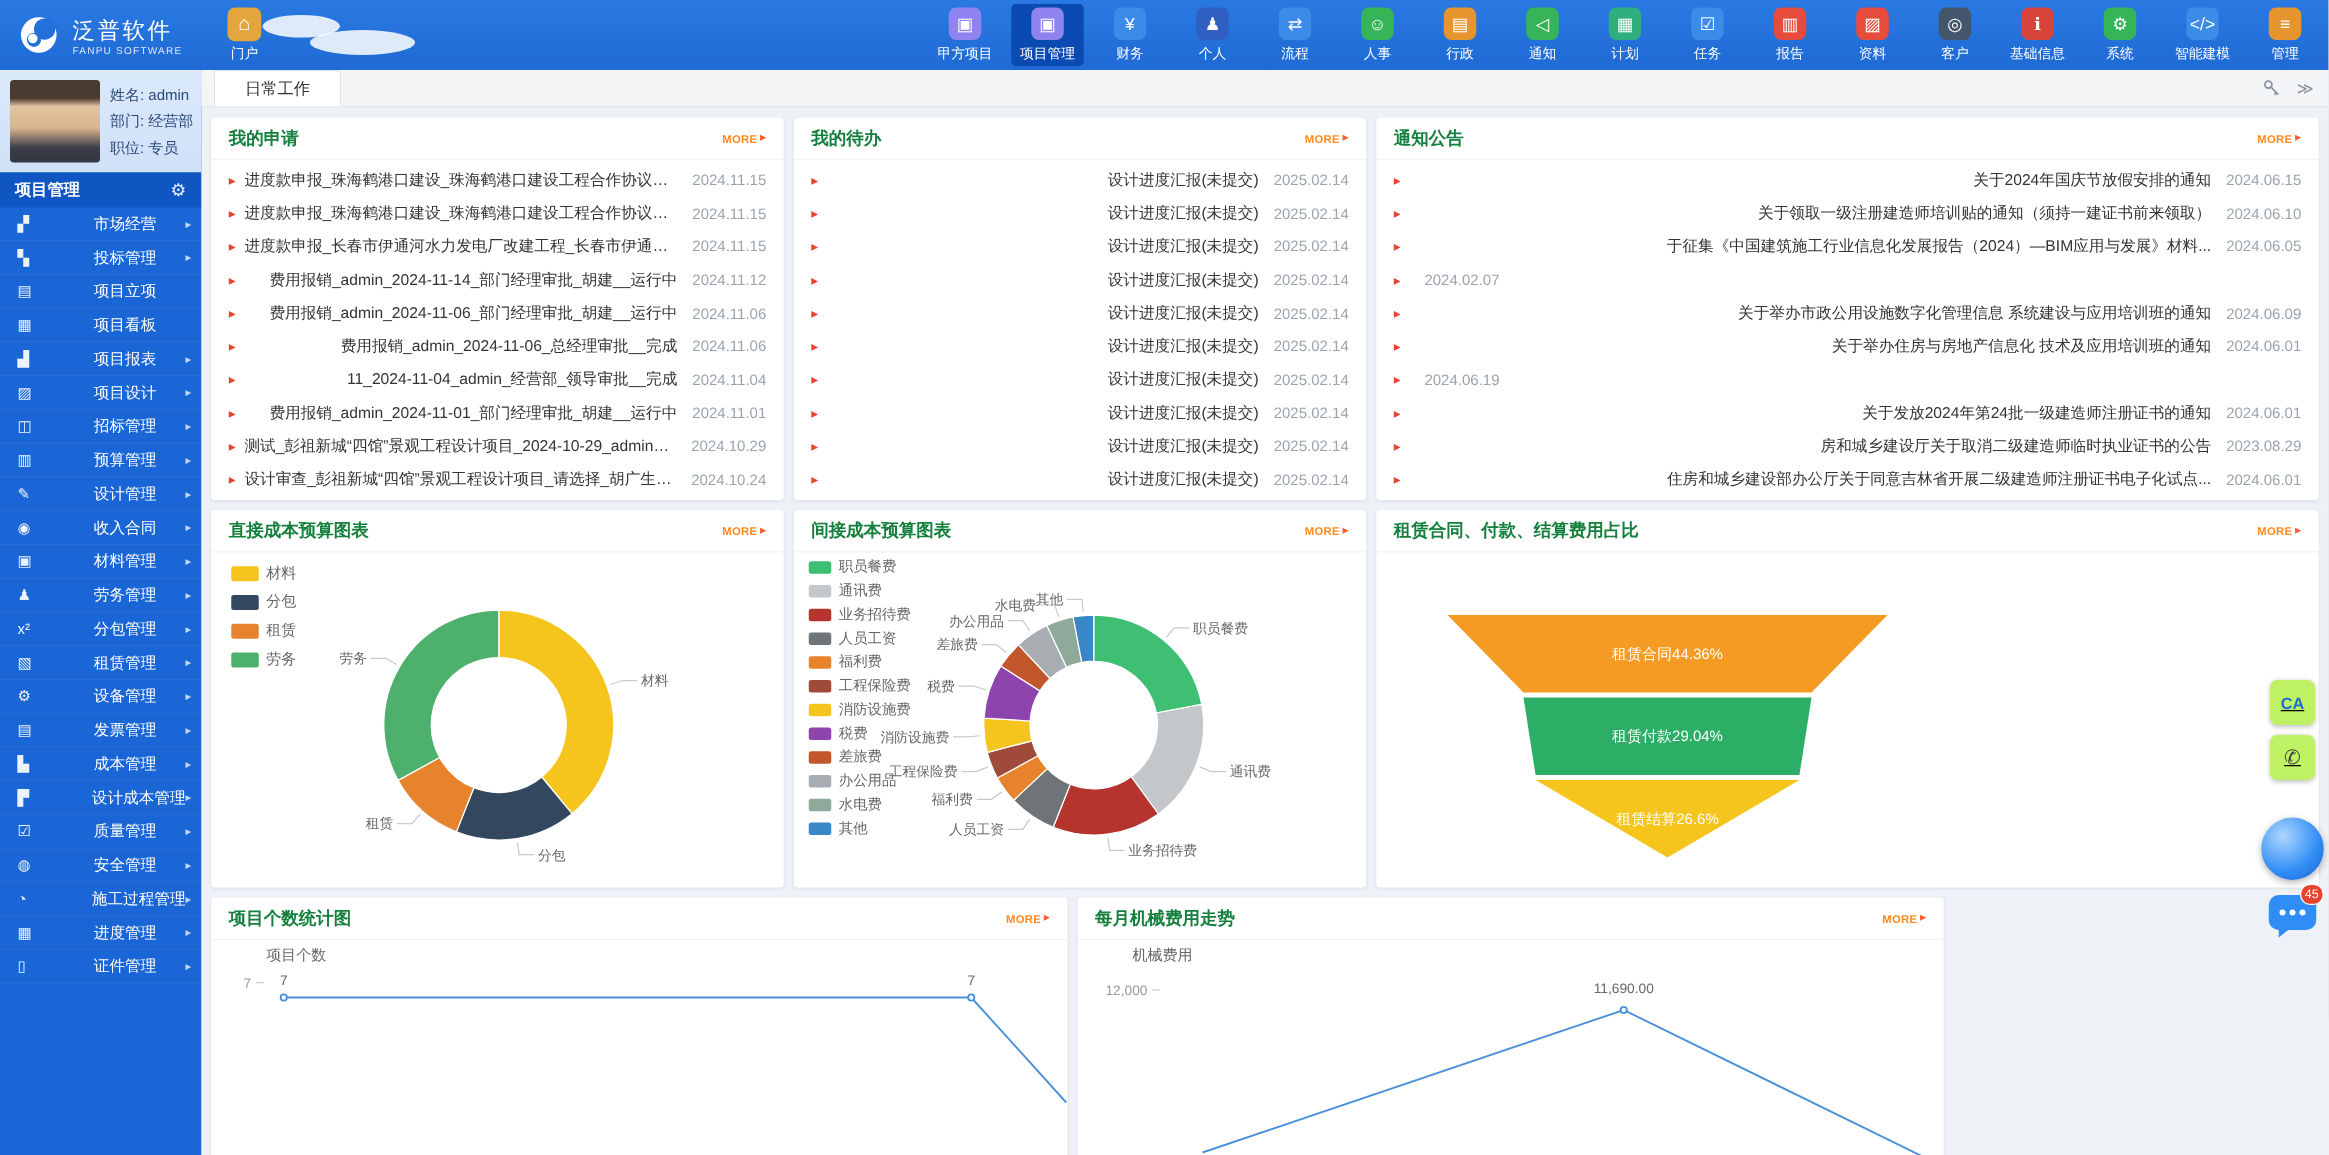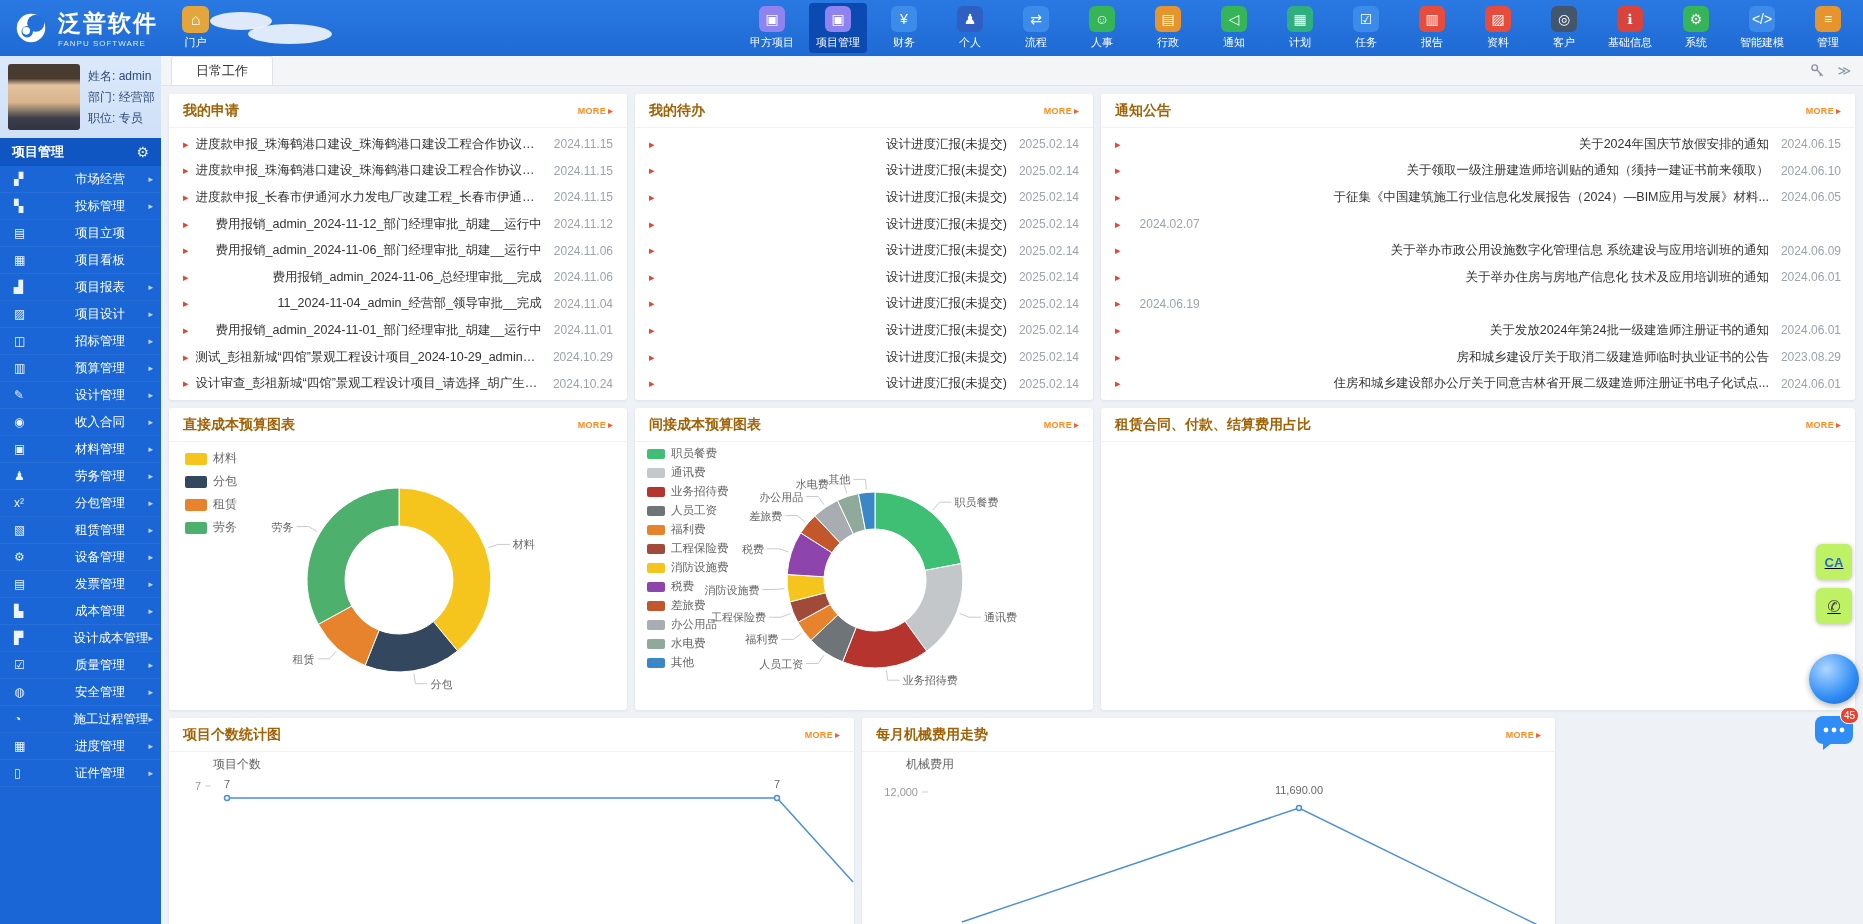--- a/index.html
+++ b/index.html
@@ -2,21 +2,21 @@
 <html><head>
 <meta charset="utf-8">
 <style>
   *{margin:0;padding:0;box-sizing:border-box;}
   body{font-family:"Liberation Sans","DejaVu Sans",sans-serif;background:#dde1e6;}
   .app{position:relative;width:1863px;height:924px;overflow:hidden;background:#eef1f6;}
 
   
   .topbar{position:absolute;left:0;top:0;right:0;height:56px;background:linear-gradient(180deg,#2a79e2,#1f6ad4);display:flex;align-items:center;padding:0 6px 0 12px;z-index:10;}
   .logo{display:flex;align-items:center;gap:8px;width:158px;min-width:158px;}
-  .logo-text .cn{color:#fff;font-size:23px;font-weight:bold;letter-spacing:2px;}
+  .logo-text .cn{color:#fff;font-size:18px;font-weight:normal;letter-spacing:2px;}
   .logo-text .en{color:#dce9ff;font-size:8px;letter-spacing:1px;}
   .portal{display:flex;flex-direction:column;align-items:center;gap:2px;margin-left:12px;cursor:pointer;}
   .portal .tile{width:27px;height:27px;border-radius:6px;background:#e2a63d;color:#fff;display:flex;align-items:center;justify-content:center;font-size:16px;}
   .portal .plabel{font-size:11px;color:#fff;}
   .cloud{position:absolute;background:rgba(255,255,255,.85);border-radius:50%;}
   .c1{left:210px;top:12px;width:62px;height:18px;}
   .c2{left:248px;top:24px;width:84px;height:20px;}
   .topnav{display:flex;gap:8px;margin-left:auto;overflow:hidden;}
   .nav-item{width:58px;min-width:58px;display:flex;flex-direction:column;align-items:center;justify-content:center;gap:3px;padding:3px 2px;border-radius:4px;cursor:pointer;}
   .nav-item.selected{background:#0b4ab0;}
@@ -45,21 +45,21 @@
   .tab-actions svg{display:block;cursor:pointer;}
   .collapse{font-size:13px;cursor:pointer;}
 
   .content{flex:1;padding:8px;display:flex;flex-direction:column;gap:8px;overflow:hidden;}
   .row{display:grid;gap:8px;}
   .row1{grid-template-columns:458px 458px 1fr;height:306px;min-height:306px;}
   .row2{grid-template-columns:458px 458px 1fr;height:302px;min-height:302px;}
   .row3{grid-template-columns:685px 693px 1fr;height:262px;min-height:262px;}
   .panel{background:#fff;border-radius:3px;box-shadow:0 1px 3px rgba(30,50,90,.08);display:flex;flex-direction:column;overflow:hidden;}
   .panel-hd{height:34px;min-height:34px;display:flex;align-items:center;justify-content:space-between;padding:0 14px;border-bottom:1px solid #f0f2f4;}
-  .panel-title{font-size:14px;font-weight:bold;color:#a16207;}
+  .panel-title{font-size:14px;font-weight:bold;color:#15803d;}
   .more{display:flex;align-items:center;gap:2px;cursor:pointer;}
   .more-label{font-size:9px;font-weight:bold;color:#ff8a1e;letter-spacing:.3px;}
   .more-arrow{color:#ff5a2a;font-size:10px;line-height:1;}
 
   .list{padding:3px 0;overflow:hidden;}
   .lrow{display:flex;align-items:center;height:26.6px;padding:0 14px;cursor:pointer;}
   .bullet{color:#e8432d;font-size:11px;margin-right:7px;}
   .txt{flex:1;font-size:12.5px;color:#333;white-space:nowrap;overflow:hidden;text-overflow:ellipsis;}
   .date{font-size:12px;color:#9aa3ad;margin-left:12px;white-space:nowrap;}
 
@@ -348,21 +348,21 @@
                 <span class="txt">进度款申报_珠海鹤港口建设_珠海鹤港口建设工程合作协议书_admin_...</span>
                 <span class="date">2024.11.15</span>
               </div>
               <div class="lrow">
                 <span class="bullet">▸</span>
                 <span class="txt">进度款申报_长春市伊通河水力发电厂改建工程_长春市伊通河水力发电...</span>
                 <span class="date">2024.11.15</span>
               </div>
               <div class="lrow">
                 <span class="bullet">▸</span>
-                <span class="txt">费用报销_admin_2024-11-12_部门经理审批_胡建__运行中</span>
+                <span class="txt">费用报销_admin_2024-11-14_部门经理审批_胡建__运行中</span>
                 <span class="date">2024.11.12</span>
               </div>
               <div class="lrow">
                 <span class="bullet">▸</span>
                 <span class="txt">费用报销_admin_2024-11-06_部门经理审批_胡建__运行中</span>
                 <span class="date">2024.11.06</span>
               </div>
               <div class="lrow">
                 <span class="bullet">▸</span>
                 <span class="txt">费用报销_admin_2024-11-06_总经理审批__完成</span>
@@ -660,20 +660,30 @@
         </section>
 
         <section class="panel">
           <div class="panel-hd">
             <span class="panel-title">租赁合同、付款、结算费用占比</span>
             <span class="more">
                 <span class="more-label">MORE</span>
                 <span class="more-arrow">▸</span>
               </span>
           </div>
+          <div class="chart-body">
+            <svg id="funnel-rental" class="chart" viewBox="0 0 752 268" preserveAspectRatio="xMidYMid meet">
+                <polygon points="56,50 408,50 347.21731289449957,112 116.78268710550044,112" fill="#f59a23"></polygon>
+                <text x="232" y="85" text-anchor="middle" fill="#fff" font-size="12">租赁合同44.36%</text>
+                <polygon points="116.78268710550044,116 347.21731289449957,116 337.536519386835,178 126.463480613165,178" fill="#2dae66"></polygon>
+                <text x="232" y="151" text-anchor="middle" fill="#fff" font-size="12">租赁付款29.04%</text>
+                <polygon points="126.463480613165,182 337.536519386835,182 232,244 232,244" fill="#f5c51d"></polygon>
+                <text x="232" y="217" text-anchor="middle" fill="#fff" font-size="12">租赁结算26.6%</text>
+              </svg>
+          </div>
         </section>
       </div>
 
       <div class="row row3">
         <section class="panel">
           <div class="panel-hd">
             <span class="panel-title">项目个数统计图</span>
             <span class="more">
                 <span class="more-label">MORE</span>
                 <span class="more-arrow">▸</span>

